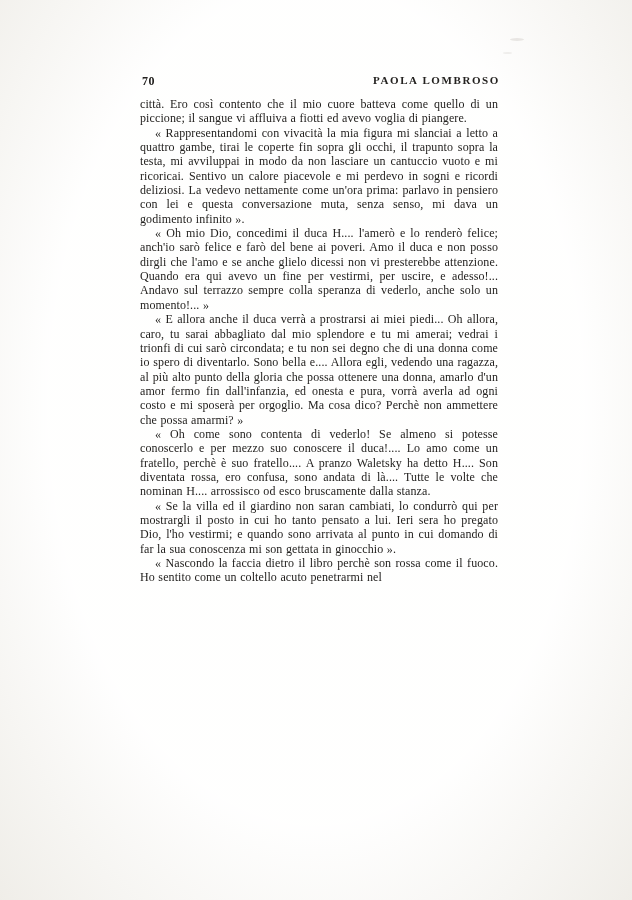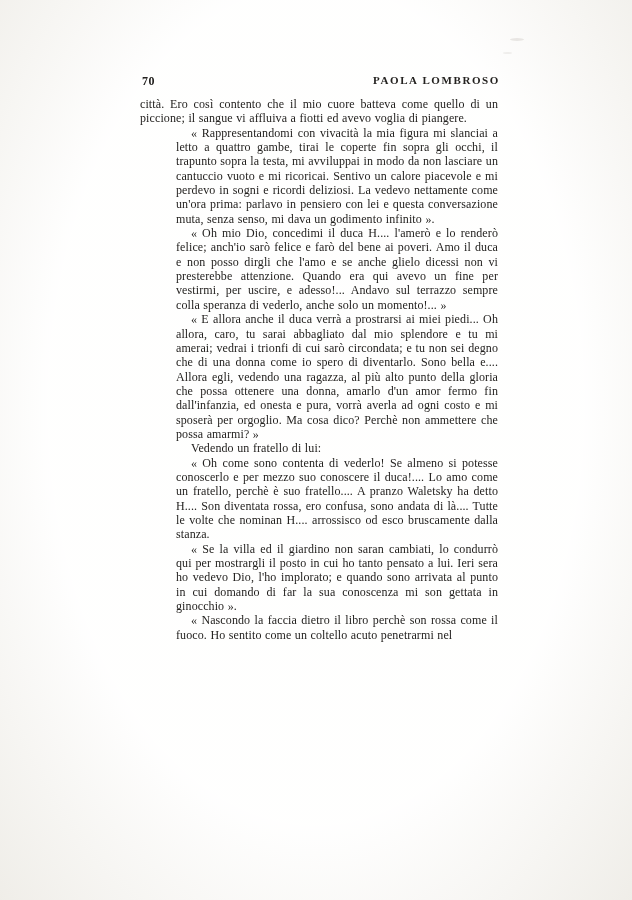--- a/index.html
+++ b/index.html
@@ -57,21 +57,20 @@
     margin: 0;
     font-size: 12px;
     line-height: 14.35px;
     text-align: justify;
     text-justify: inter-word;
     letter-spacing: 0.1px;
     word-spacing: 0.4px;
   }
   .para.indent {
     text-indent: 15px;
-    margin-left: 36px;
   }
   
   .artifact {
     position: absolute;
     border-radius: 50%;
     pointer-events: none;
   }
   .artifact.a1 { top: 38px; right: 108px; width: 14px; height: 3px; background: rgba(150,140,130,0.18); }
   .artifact.a2 { top: 52px; right: 120px; width: 9px; height: 2px; background: rgba(150,140,130,0.12); }
 </style>
@@ -86,19 +85,18 @@
   <div class="running-header">
     <span class="page-number">70</span>
     <span class="running-title">PAOLA LOMBROSO</span>
   </div>
 
   <div class="text-block">
     <p class="para">città. Ero così contento che il mio cuore batteva come quello di un piccione; il sangue vi affluiva a fiotti ed avevo voglia di piangere.</p>
     <p class="para indent">« Rappresentandomi con vivacità la mia figura mi slanciai a letto a quattro gambe, tirai le coperte fin sopra gli occhi, il trapunto sopra la testa, mi avviluppai in modo da non lasciare un cantuccio vuoto e mi ricoricai. Sentivo un calore piacevole e mi perdevo in sogni e ricordi deliziosi. La vedevo nettamente come un'ora prima: parlavo in pensiero con lei e questa conversazione muta, senza senso, mi dava un godimento infinito ».</p>
     <p class="para indent">« Oh mio Dio, concedimi il duca H.... l'amerò e lo renderò felice; anch'io sarò felice e farò del bene ai poveri. Amo il duca e non posso dirgli che l'amo e se anche glielo dicessi non vi presterebbe attenzione. Quando era qui avevo un fine per vestirmi, per uscire, e adesso!... Andavo sul terrazzo sempre colla speranza di vederlo, anche solo un momento!... »</p>
     <p class="para indent">« E allora anche il duca verrà a prostrarsi ai miei piedi... Oh allora, caro, tu sarai abbagliato dal mio splendore e tu mi amerai; vedrai i trionfi di cui sarò circondata; e tu non sei degno che di una donna come io spero di diventarlo. Sono bella e.... Allora egli, vedendo una ragazza, al più alto punto della gloria che possa ottenere una donna, amarlo d'un amor fermo fin dall'infanzia, ed onesta e pura, vorrà averla ad ogni costo e mi sposerà per orgoglio. Ma cosa dico? Perchè non ammettere che possa amarmi? »</p>
-    <p class="para indent">Vedendo un fratello di lui:</p>
     <p class="para indent">« Oh come sono contenta di vederlo! Se almeno si potesse conoscerlo e per mezzo suo conoscere il duca!.... Lo amo come un fratello, perchè è suo fratello.... A pranzo Waletsky ha detto H.... Son diventata rossa, ero confusa, sono andata di là.... Tutte le volte che nominan H.... arrossisco od esco bruscamente dalla stanza.</p>
-    <p class="para indent">« Se la villa ed il giardino non saran cambiati, lo condurrò qui per mostrargli il posto in cui ho tanto pensato a lui. Ieri sera ho vedevo Dio, l'ho implorato; e quando sono arrivata al punto in cui domando di far la sua conoscenza mi son gettata in ginocchio ».</p>
+    <p class="para indent">« Se la villa ed il giardino non saran cambiati, lo condurrò qui per mostrargli il posto in cui ho tanto pensato a lui. Ieri sera ho pregato Dio, l'ho vestirmi; e quando sono arrivata al punto in cui domando di far la sua conoscenza mi son gettata in ginocchio ».</p>
     <p class="para indent">« Nascondo la faccia dietro il libro perchè son rossa come il fuoco. Ho sentito come un coltello acuto penetrarmi nel</p>
   </div>
 
 </div>
 
 </body></html>

